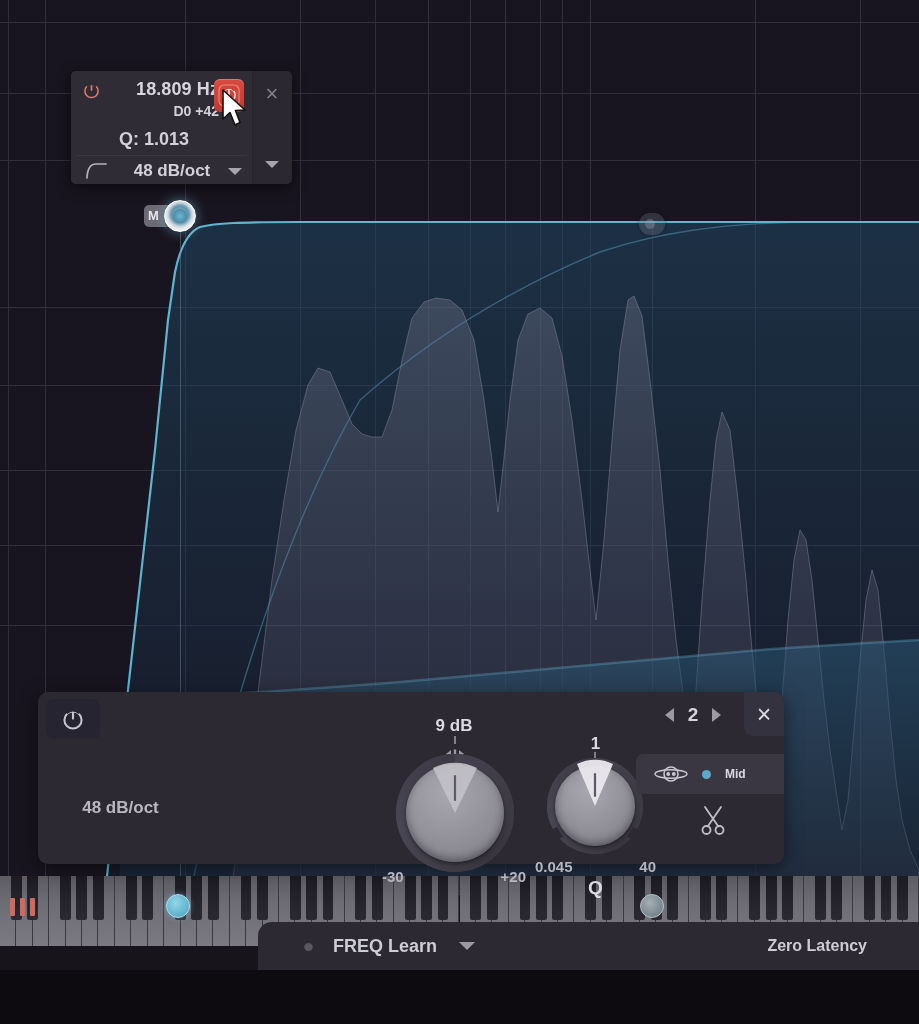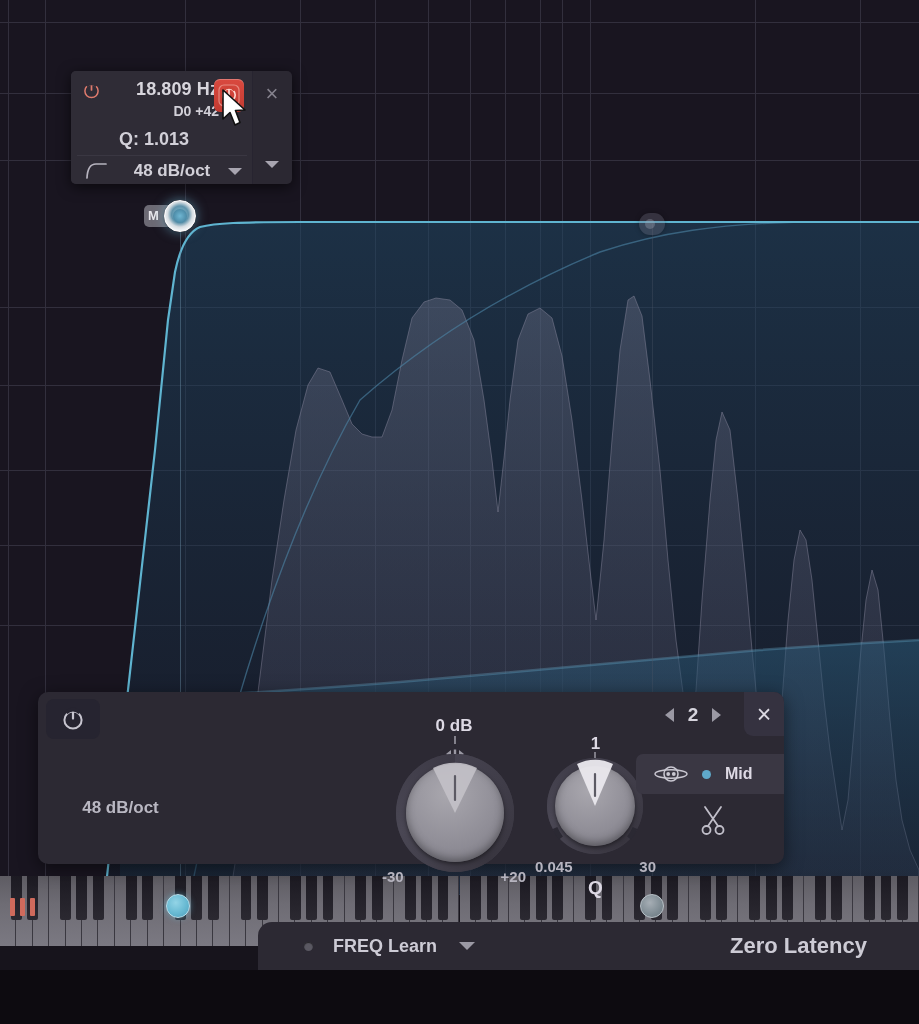--- a/index.html
+++ b/index.html
@@ -263,21 +263,21 @@
     background: #3a3743;
     border-radius: 7px 0 0 7px;
     display: flex; align-items: center;
   }
   #stereo-btn .st-ico { margin-left: 18px; color: #c9c7d1; display:flex; }
   #stereo-btn .st-dot {
     width: 9px; height: 9px; border-radius: 50%;
     background: #5fa8c9; margin-left: 14px;
   }
   #stereo-btn .st-label {
-    margin-left: 14px; color: #ddd9e4; font-size: 16px; font-weight: bold;
+    margin-left: 14px; color: #ddd9e4; font-size: 12px; font-weight: bold;
   }
   #scissors { position: absolute; left: 660px; top: 112px; color: #c0bec9; }
 
   
   #keyboard {
     position: absolute; left: 0; top: 876px; width: 919px; height: 70px;
     overflow: hidden;
   }
   .wkey {
     position: absolute; top: 0; height: 70px;
@@ -321,21 +321,21 @@
   #midi-learn {
     margin-left: 20px; color: #cdcbd5; font-size: 18px; font-weight: bold;
   }
   #midi-caret {
     margin-left: 22px; width: 0; height: 0;
     border-left: 8px solid transparent; border-right: 8px solid transparent;
     border-top: 8px solid #9b99a4;
   }
   #latency {
     margin-left: auto; margin-right: 52px;
-    color: #cdcbd5; font-size: 22px; font-weight: bold;
+    color: #cdcbd5; font-size: 16px; font-weight: bold;
   }
   #bottombar {
     position: absolute; left: 0; top: 970px; width: 919px; height: 54px;
     background: #0d0b10;
   }
 </style>
 </head>
 <body>
 
 <div id="app">
@@ -480,21 +480,21 @@
         <circle cx="12" cy="13" r="8.6" fill="none" stroke="currentColor" stroke-width="2"></circle>
         <line x1="12" y1="3.6" x2="12" y2="11.6" stroke="currentColor" stroke-width="2.2" stroke-linecap="round"></line>
         <path d="M5.2 6 A8.6 8.6 0 0 1 18.8 6" fill="none" stroke="#262430" stroke-width="3.6"></path>
       </svg>
     </div>
 
     <div id="slope-label">48 dB/oct</div>
 
 
     <div id="gain-knob-wrap" class="knob-wrap">
-      <div id="gain-value" class="knob-value">0 dB</div>
+      <div id="gain-value" class="knob-value">9 dB</div>
       <svg width="172" height="30" style="position:absolute;left:0;top:-2px;">
         <line x1="87" y1="0" x2="87" y2="8" stroke="#9a98a3" stroke-width="1.6"></line>
         <g transform="translate(87,18)" fill="#9a98a3">
           <polygon points="-9,0 -4,-4 -4,4"></polygon>
           <rect x="-1.2" y="-4.5" width="2.4" height="9"></rect>
           <polygon points="9,0 4,-4 4,4"></polygon>
         </g>
       </svg>
       <div id="gain-knob" class="knob">
         <div class="ring"></div>
@@ -520,21 +520,21 @@
         <div class="face"></div>
         <svg width="96" height="96" style="position:absolute;left:0;top:0;">
           <path d="M48,48 L30,6 A40,40 0 0 1 66,6 Z" fill="#e9e7ec" opacity=".96"></path>
           <line x1="48" y1="16" x2="48" y2="38" stroke="#5c5a64" stroke-width="2.2" stroke-linecap="round"></line>
           <path d="M14,80 A40,40 0 0 1 8,70" fill="none" stroke="#2b2933" stroke-width="5"></path>
           <path d="M82,80 A40,40 0 0 0 88,70" fill="none" stroke="#2b2933" stroke-width="5"></path>
         </svg>
       </div>
       <div id="q-labels" class="knob-labels">
         <span>0.045</span>
-        <span>30</span>
+        <span>40</span>
       </div>
       <div id="q-title" class="knob-title">Q</div>
     </div>
 
     <div id="band-nav">
       <span id="nav-prev" class="nav-arrow"></span>
       <span class="nav-num">2</span>
       <span id="nav-next" class="nav-arrow"></span>
     </div>
 

